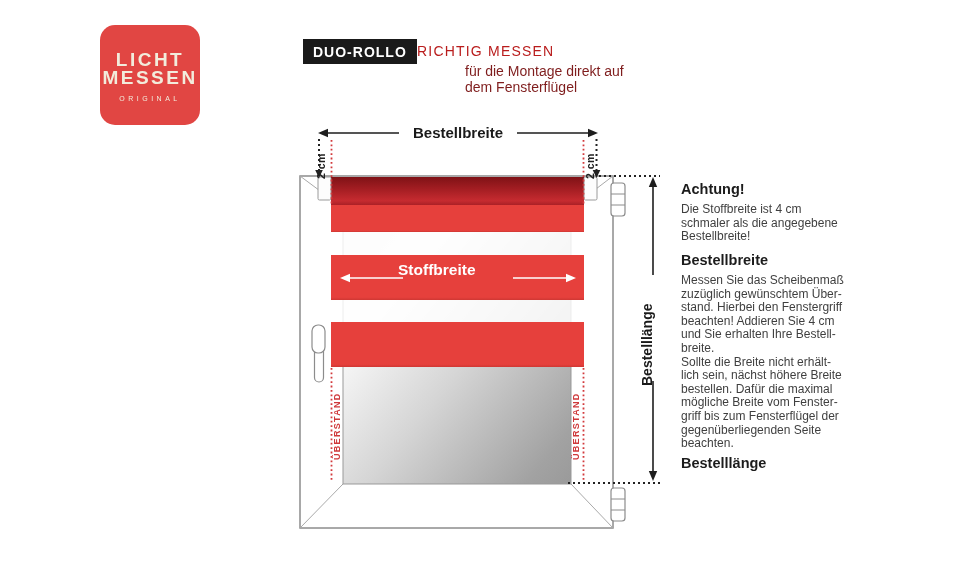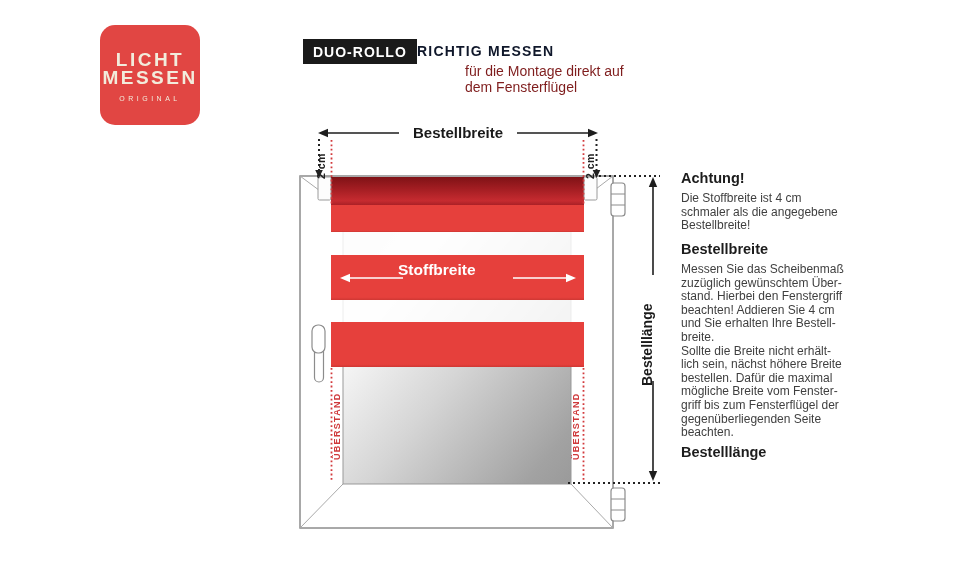--- a/index.html
+++ b/index.html
@@ -6,40 +6,40 @@
   body{font-family:"Liberation Sans",sans-serif;}
   #canvas{position:relative;width:960px;height:587px;background:#fff;overflow:hidden;}
 
   
   .logo{position:absolute;left:100px;top:25px;width:100px;height:100px;background:#e14643;text-align:center;box-sizing:border-box;padding-top:26px;border-radius:15px;}
   .logo .l1{color:#f2ecdc;font-weight:bold;font-size:19px;letter-spacing:2.5px;line-height:18px;}
   .logo .sub{color:#f2ecdc;font-size:7px;letter-spacing:3.5px;margin-top:8px;}
 
   
   .badge{position:absolute;left:303px;top:39px;background:#1a1a1a;color:#fff;font-size:14px;font-weight:bold;letter-spacing:1px;padding:5px 10px 4px 10px;}
-  .title{position:absolute;left:417px;top:43px;font-size:14px;font-weight:bold;letter-spacing:1.2px;color:#0f172a;}
+  .title{position:absolute;left:417px;top:43px;font-size:14px;font-weight:normal;letter-spacing:1.2px;color:#b91c1c;}
   .subtitle{position:absolute;left:417px;top:64px;font-size:14px;line-height:15.5px;color:#7f1d1d;white-space:pre-line;margin-left:48px;}
 
   
   .diagram-svg{position:absolute;left:280px;top:115px;width:400px;height:430px;}
 
   
   .lbl{position:absolute;color:#1a1a1a;}
   .bestellbreite-lbl{left:384px;top:124px;width:148px;text-align:center;font-size:15px;font-weight:bold;}
   .stoffbreite-lbl{left:398px;top:261px;width:120px;text-align:left;font-size:15.5px;font-weight:bold;color:#fff;}
   .vtext{writing-mode:vertical-rl;transform:rotate(180deg);}
   .bestelllaenge-lbl{left:639px;top:268px;height:118px;font-size:14px;font-weight:bold;display:flex;align-items:center;}
   .cm2{left:315px;top:139px;height:40px;font-size:10.5px;font-weight:bold;color:#222;letter-spacing:.5px;}
   .cm2.right{left:584px;}
   .ueberstand{left:332px;top:396px;height:64px;font-size:9px;font-weight:bold;color:#cf393b;letter-spacing:1.3px;}
   .ueberstand.right{left:571px;}
 
   
   .info{position:absolute;left:681px;width:180px;}
-  .info h3{margin:0 0 6px 0;font-size:14.5px;font-weight:bold;color:#1c1c1c;}
+  .info h3{margin:11px 0 6px 0;font-size:14.5px;font-weight:bold;color:#1c1c1c;}
   .info .body{font-size:12px;line-height:13.6px;color:#3f3f3f;white-space:pre-line;}
   .sec-achtung{top:170px;}
   .sec-breite{top:241px;}
   .sec-laenge{top:444px;}
 </style>
 </head>
 <body>
 
 <div id="canvas">
 

